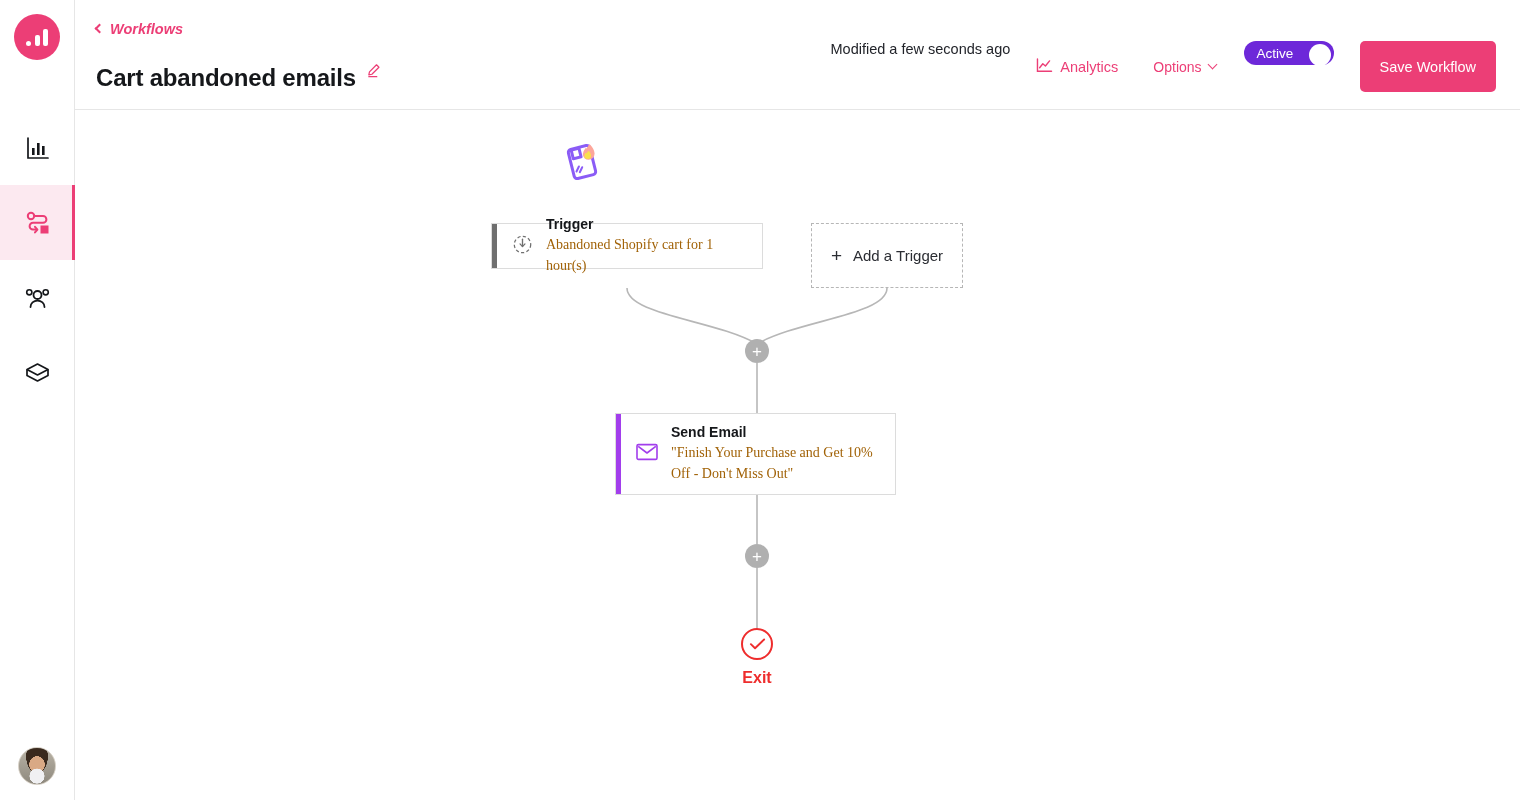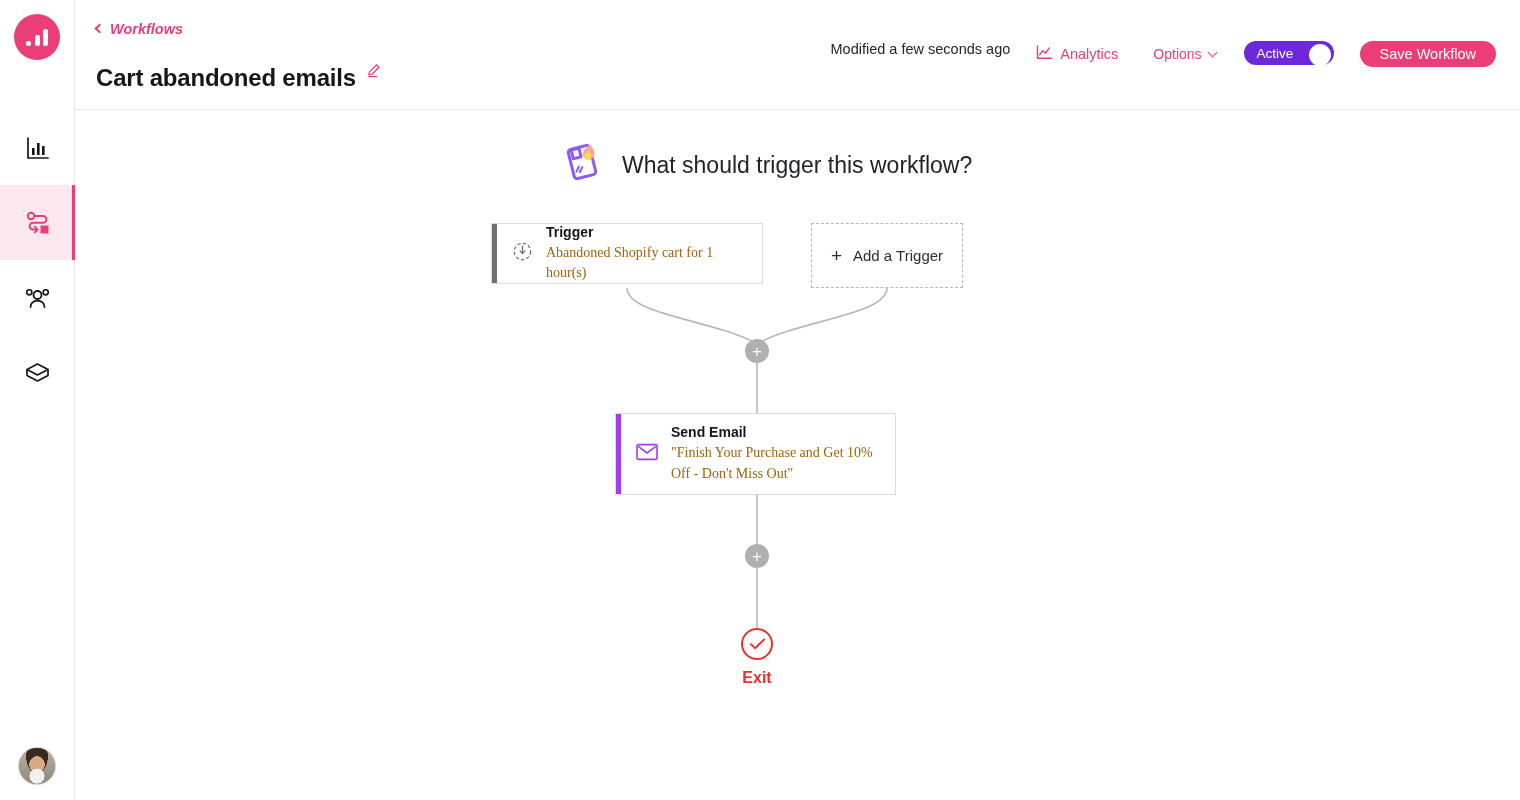--- a/index.html
+++ b/index.html
@@ -112,21 +112,21 @@
     height: 24px; width: 90px; border-radius: 14px;
     background: #6d28d9; display: flex; align-items: center;
     padding-left: 13px; margin-right: 26px; cursor: pointer;
   }
   .toggle .lbl { color: #fff; font-size: 13.5px; }
   .toggle .knob {
     position: absolute; right: 3px; top: 3px;
     width: 22px; height: 22px; border-radius: 50%; background: #fff;
   }
   .save-btn {
-    height: 26px; padding: 0 20px; border-radius: 16px;
+    height: 51px; padding: 0 20px; border-radius: 5px;
     background: #EC3E76; color: #fff; font-size: 14.5px;
     border: none; cursor: pointer; font-family: inherit;
     display: flex; align-items: center;
   }
 
   
   .canvas { position: absolute; left: 75px; top: 110px; width: 1445px; height: 690px; background: #fff; }
 
   .prompt {
     position: absolute; left: 485px; top: 27px;
@@ -141,21 +141,21 @@
     border: 1px solid #dcdcdc;
     display: flex; align-items: center;
     cursor: pointer;
   }
   .node .accent { position: absolute; left: 0; top: 0; width: 5px; height: 100%; }
   .node .n-icon { margin-left: 20px; margin-right: 13px; flex: 0 0 auto; }
   .node .n-text { padding-right: 12px; }
   .n-title { font-size: 14px; font-weight: bold; color: #15171a; margin-bottom: 3px; }
   .n-sub { font-size: 14px; color: #a16207; line-height: 1.45; font-family: Liberation Serif, serif; }
 
-  #trigger-node { left: 416px; top: 113px; width: 272px; height: 61px; }
+  #trigger-node { left: 416px; top: 113px; width: 272px; height: 46px; }
   #trigger-node .accent { background: #6f6f6f; }
 
   #add-trigger-node {
     position: absolute; left: 736px; top: 113px; width: 152px; height: 65px;
     border: 1px dashed #b6b6b6; background: #fff;
     display: flex; align-items: center; justify-content: center; gap: 11px;
     cursor: pointer;
   }
   #add-trigger-node .plus-g { font-size: 19px; color: #2b2d33; line-height: 1; font-weight: 300; }
   #add-trigger-node .at-label { font-size: 15px; color: #2b2d33; }
@@ -293,21 +293,20 @@
     <div class="prompt">
       <span>
         <svg width="46" height="52" viewBox="0 0 46 52" fill="none">
           <path d="M14 10h16a3 3 0 0 1 3 3v24a3 3 0 0 1-3 3H14a3 3 0 0 1-3-3V13a3 3 0 0 1 3-3z" transform="rotate(-14 22 25)" fill="#fff" stroke="#8B5CF6" stroke-width="3" stroke-linejoin="round"></path>
           <path d="M12 12h8v9h-8z" transform="rotate(-14 16 16)" fill="#fff" stroke="#8B5CF6" stroke-width="3" stroke-linejoin="round"></path>
           <path d="M29 8c3 3.2 4.6 5.8 4.6 8.6 0 3-2.4 5.2-5 5.2s-4.8-2-4.8-4.8c0-2 1.2-3.6 2.6-5.4" fill="#FDA69A" stroke="#FDA69A" stroke-width="2" stroke-linejoin="round"></path>
           <path d="M28.2 14.4c1.4 1.6 2.1 2.8 2.1 4.2 0 1.6-1.2 2.7-2.6 2.7s-2.5-1-2.5-2.5c0-1 .5-1.8 1.2-2.6" fill="#F9E04B" stroke="#F9E04B" stroke-width="1.6" stroke-linejoin="round"></path>
           <path d="M16.5 34.5l2.4-5M19.8 35.2l2.4-5" stroke="#8B5CF6" stroke-width="2" stroke-linecap="round"></path>
         </svg>
       </span>
-      <span class="prompt-title">What should trigger this workflow?</span>
     </div>
 
     <svg class="wf-svg">
       <path d="M552,178 C552,205 640,210 682,234" stroke="#b7b7b7" stroke-width="1.6" fill="none"></path>
       <path d="M812,178 C812,205 724,210 682,234" stroke="#b7b7b7" stroke-width="1.6" fill="none"></path>
       <line x1="682" y1="253" x2="682" y2="303" stroke="#b7b7b7" stroke-width="1.6"></line>
       <line x1="682" y1="385" x2="682" y2="434" stroke="#b7b7b7" stroke-width="1.6"></line>
       <line x1="682" y1="458" x2="682" y2="518" stroke="#b7b7b7" stroke-width="1.6"></line>
     </svg>
 

